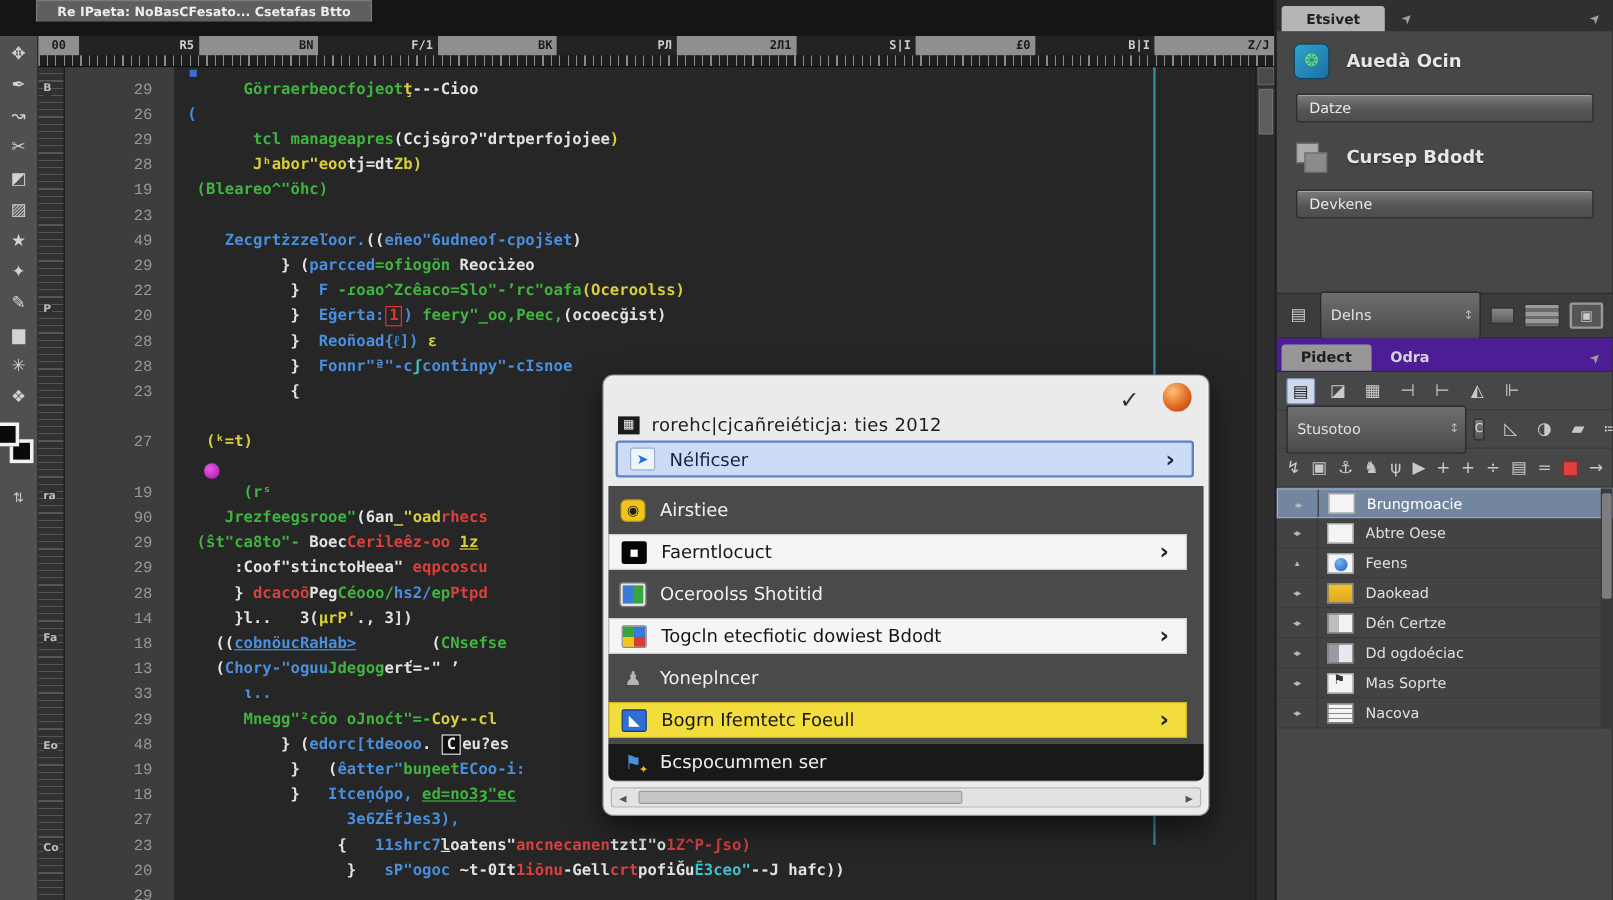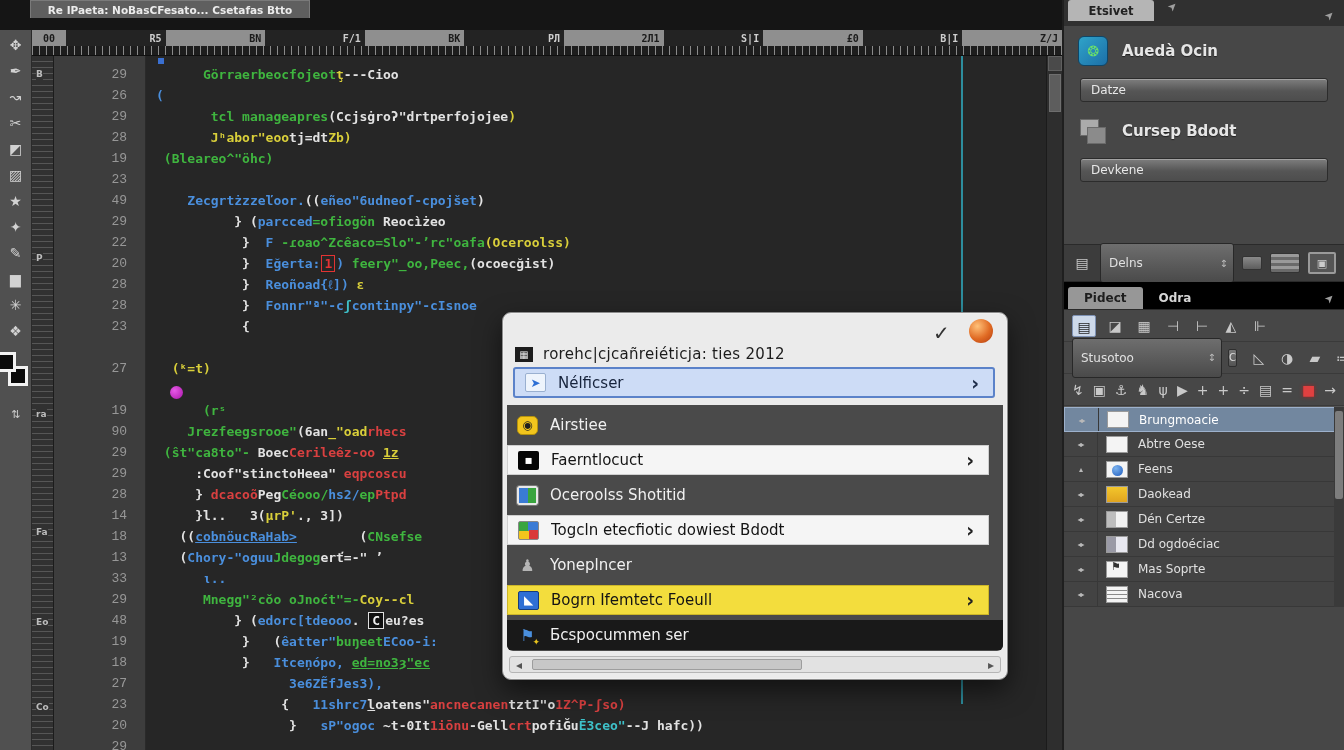--- a/index.html
+++ b/index.html
@@ -88,21 +88,21 @@
   .pic.stamp-icon{color:#b5b5b5;font-size:16px;}
   .pic.photo-icon{background:#2e6fd4;color:#fff;border:1px solid #163c7c;}
   .pic.flag-icon{color:#4a8fdd;font-size:16px;position:relative;}
   .pic.flag-icon::after{content:"✦";position:absolute;right:-2px;bottom:-2px;font-size:9px;color:#e8c31d;}
   #popup-hscroll{position:absolute;left:6px;right:6px;bottom:6px;height:17px;background:#e2e2e2;
      border:1px solid #b5b5b5;border-radius:3px;display:flex;align-items:center;}
   .hs-arrow{width:18px;text-align:center;color:#555;font-size:12px;}
   #popup-hthumb{height:11px;width:270px;background:#c7c7c7;border:1px solid #9d9d9d;border-radius:2px;margin-left:4px;}
   
   #rpanel{width:282px;height:750px;background:#474747;border-left:2px solid #1f1f1f;display:flex;flex-direction:column;flex:none;position:relative;}
-  #rp-header{height:26px;background:#303030;display:flex;align-items:flex-start;position:relative;flex:none;}
+  #rp-header{height:26px;background:#303030;display:flex;align-items:flex-end;position:relative;flex:none;}
   #rp-tab{width:86px;height:21px;background:#b5b5b5;color:#222;font-size:11.5px;font-weight:bold;
      display:flex;align-items:center;justify-content:center;border-radius:3px 3px 0 0;margin-left:4px;}
   .pin{color:#9f9f9f;font-size:11px;transform:rotate(-45deg);margin-left:14px;margin-bottom:4px;}
   .pin.right{position:absolute;right:10px;bottom:4px;margin:0;}
   #rp-body{flex:1;display:flex;flex-direction:column;padding-top:10px;}
   .rp-row{display:flex;align-items:center;gap:14px;padding:0 14px;}
   .app-icon{width:30px;height:30px;border-radius:6px;background:linear-gradient(135deg,#2fa3c9,#1c6fa8);
      display:flex;align-items:center;justify-content:center;color:#6be06b;font-size:14px;border:1px solid #0e4668;}
   .copy-icon{width:30px;height:30px;position:relative;}
   .copy-icon::before,.copy-icon::after{content:"";position:absolute;width:17px;height:15px;background:#ababab;border:1px solid #6b6b6b;}
@@ -118,21 +118,21 @@
   .tbi{color:#c9c9c9;font-size:14px;width:20px;text-align:center;}
   .tbi.red{color:#e04040;text-shadow:0 0 4px #a22;}
   .dd{height:40px;flex:1;background:linear-gradient(#6e6e6e,#4a4a4a);border:1px solid #282828;border-radius:3px;
      color:#e0e0e0;font-size:12px;display:flex;align-items:center;padding:12px 8px;position:relative;}
   .dd::after{content:"↕";position:absolute;right:5px;color:#bbb;font-size:10px;}
   .mini-btn{width:20px;height:14px;background:linear-gradient(#8a8a8a,#5d5d5d);border:1px solid #333;border-radius:2px;}
   .stripe-btn{width:30px;height:20px;border:1px solid #333;border-radius:2px;
      background:repeating-linear-gradient(#9a9a9a 0 3px,#6a6a6a 3px 6px);}
   .frame-btn{width:28px;height:22px;border:2px solid #9a9a9a;border-radius:2px;color:#ccc;font-size:11px;
      display:flex;align-items:center;justify-content:center;background:#555;}
-  #rp-tabs{height:28px;display:flex;align-items:flex-end;background:#000000;border-bottom:1px solid #2a2a2a;position:relative;}
+  #rp-tabs{height:28px;display:flex;align-items:flex-end;background:#4c1d95;border-bottom:1px solid #2a2a2a;position:relative;}
   .rtab{height:22px;padding:0 16px;display:flex;align-items:center;font-size:12px;font-weight:bold;color:#d5d5d5;}
   .rtab.active{background:#979797;color:#1e1e1e;border-radius:3px 3px 0 0;margin-left:4px;}
   #rp-toolbar1,#rp-toolbar3{height:32px;display:flex;align-items:center;gap:9px;padding:0 8px;border-bottom:1px solid #3a3a3a;}
   .tbi.sel{background:#cdd9ea;color:#1e1e1e;border:1px solid #7e92b5;border-radius:2px;width:24px;height:22px;line-height:22px;}
   #filter-row{height:32px;display:flex;align-items:center;gap:6px;padding:0 8px;border-bottom:1px solid #3a3a3a;}
   #filter-row .dd{flex:none;width:150px;}
   .sq-btn{width:18px;height:18px;background:linear-gradient(#7a7a7a,#535353);border:1px solid #2e2e2e;color:#ddd;
      font-size:10px;display:flex;align-items:center;justify-content:center;border-radius:2px;}
   #layers{border-top:1px solid #555;position:relative;}
   .lrow{height:25px;display:flex;align-items:center;background:#434343;border-bottom:1px solid #383838;cursor:default;}

